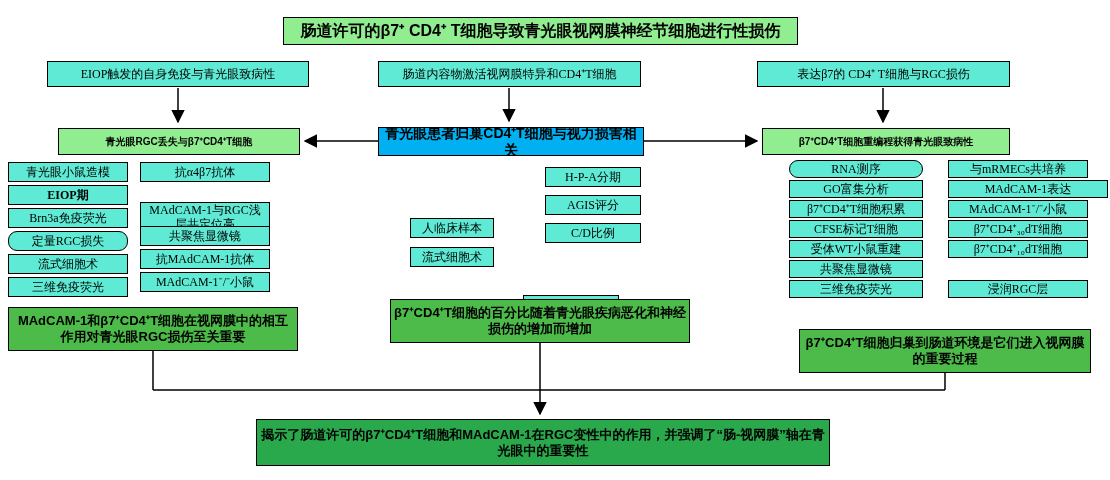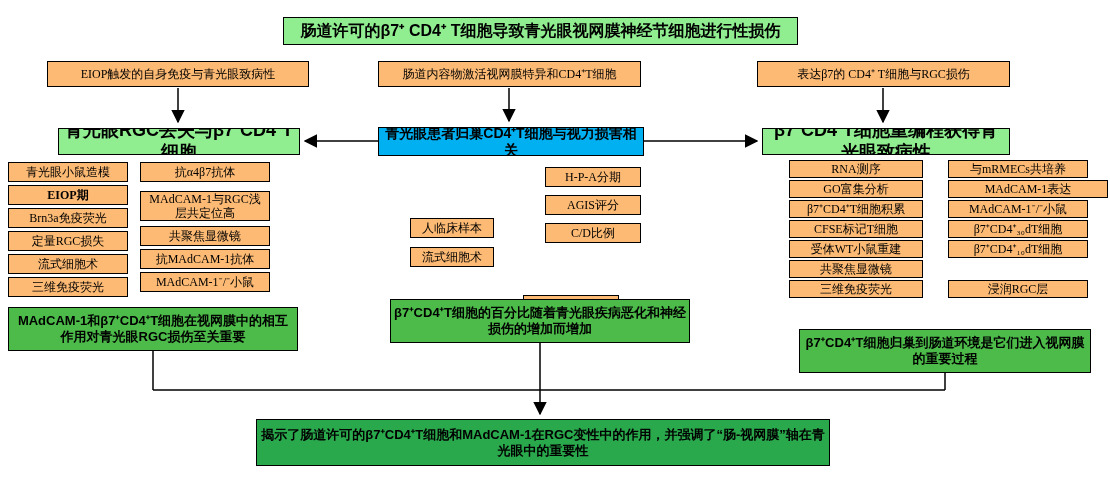--- a/index.html
+++ b/index.html
@@ -11,26 +11,26 @@
   }
   *{margin:0;padding:0;box-sizing:border-box;}
   html,body{background:#ffffff;}
   body{
     width:1110px;height:480px;position:relative;
     font-family:"Liberation Sans", sans-serif;color:#000;
   }
   .canvas{position:absolute;left:0;top:0;width:1110px;height:480px;}
   svg.connectors{position:absolute;left:0;top:0;width:1110px;height:480px;pointer-events:none;}
   .box{
-    position:absolute;border:1px solid var(--border);background:#fdba74;
+    position:absolute;border:1px solid var(--border);background:#5eead4;
     display:flex;align-items:center;justify-content:center;text-align:center;
     font-size:12px;line-height:1.2;padding:1px 3px;color:#000;overflow:hidden;
   }
   .white{font-family:"Liberation Serif", serif;}
-  .lg{background:var(--light_green);font-weight:bold;font-size:18px;}
+  .lg{background:var(--light_green);font-weight:bold;font-size:10px;}
   .bl{background:var(--blue);font-weight:bold;font-size:14px;}
   .mg{background:var(--mid_green);font-weight:bold;font-size:13px;}
   .dg{background:var(--dark_green);font-weight:bold;font-size:13px;}
   .title{font-size:16px;}
 </style>
 </head>
 <body>
 
 <div class="canvas">
 
@@ -60,39 +60,39 @@
   <div class="box white" style="left:378px;top:61px;width:263px;height:26px;">肠道内容物激活视网膜特异和CD4⁺T细胞</div>
   <div class="box white" style="left:757px;top:61px;width:253px;height:26px;">表达β7的 CD4⁺ T细胞与RGC损伤</div>
 
   <div class="box lg" style="left:58px;top:128px;width:242px;height:27px;">青光眼RGC丢失与β7⁺CD4⁺T细胞</div>
   <div class="box bl" style="left:378px;top:127px;width:266px;height:29px;">青光眼患者归巢CD4⁺T细胞与视力损害相关</div>
   <div class="box lg" style="left:762px;top:128px;width:248px;height:27px;">β7⁺CD4⁺T细胞重编程获得青光眼致病性</div>
 
   <div class="box white" style="left:8px;top:162px;width:120px;height:20px;">青光眼小鼠造模</div>
   <div class="box white" style="left:8px;top:185px;width:120px;height:20px;font-weight:bold;">EIOP期</div>
   <div class="box white" style="left:8px;top:208px;width:120px;height:20px;">Brn3a免疫荧光</div>
-  <div class="box white" style="left:8px;top:231px;width:120px;height:20px;">定量RGC损失</div>
+  <div class="box white" style="left:8px;top:231px;width:120px;height:20px;border-radius:9px;">定量RGC损失</div>
   <div class="box white" style="left:8px;top:254px;width:120px;height:20px;">流式细胞术</div>
   <div class="box white" style="left:8px;top:277px;width:120px;height:20px;">三维免疫荧光</div>
 
   <div class="box white" style="left:140px;top:162px;width:130px;height:20px;">抗α4β7抗体</div>
-  <div class="box white" style="left:140px;top:191px;width:130px;height:30px;">MAdCAM-1与RGC浅层共定位高</div>
+  <div class="box white" style="left:140px;top:202px;width:130px;height:30px;">MAdCAM-1与RGC浅层共定位高</div>
   <div class="box white" style="left:140px;top:226px;width:130px;height:20px;">共聚焦显微镜</div>
   <div class="box white" style="left:140px;top:249px;width:130px;height:20px;">抗MAdCAM-1抗体</div>
   <div class="box white" style="left:140px;top:272px;width:130px;height:20px;">MAdCAM-1⁻/⁻小鼠</div>
 
   <div class="box white" style="left:410px;top:218px;width:84px;height:20px;">人临床样本</div>
   <div class="box white" style="left:410px;top:247px;width:84px;height:20px;">流式细胞术</div>
 
   <div class="box white" style="left:545px;top:167px;width:96px;height:20px;">H-P-A分期</div>
   <div class="box white" style="left:545px;top:195px;width:96px;height:20px;">AGIS评分</div>
   <div class="box white" style="left:545px;top:223px;width:96px;height:20px;">C/D比例</div>
   <div class="box white" style="left:523px;top:251px;width:96px;height:20px;margin-top:44px;">RNFL厚度</div>
 
-  <div class="box white" style="left:789px;top:160px;width:134px;height:18px;">RNA测序</div>
+  <div class="box white" style="left:789px;top:160px;width:134px;height:18px;border-radius:9px;">RNA测序</div>
   <div class="box white" style="left:789px;top:180px;width:134px;height:18px;">GO富集分析</div>
   <div class="box white" style="left:789px;top:200px;width:134px;height:18px;">β7⁺CD4⁺T细胞积累</div>
   <div class="box white" style="left:789px;top:220px;width:134px;height:18px;">CFSE标记T细胞</div>
   <div class="box white" style="left:789px;top:240px;width:134px;height:18px;">受体WT小鼠重建</div>
   <div class="box white" style="left:789px;top:260px;width:134px;height:18px;">共聚焦显微镜</div>
   <div class="box white" style="left:789px;top:280px;width:134px;height:18px;">三维免疫荧光</div>
 
   <div class="box white" style="left:948px;top:160px;width:140px;height:18px;">与mRMECs共培养</div>
   <div class="box white" style="left:948px;top:180px;width:160px;height:18px;">MAdCAM-1表达</div>
   <div class="box white" style="left:948px;top:200px;width:140px;height:18px;">MAdCAM-1⁻/⁻小鼠</div>

